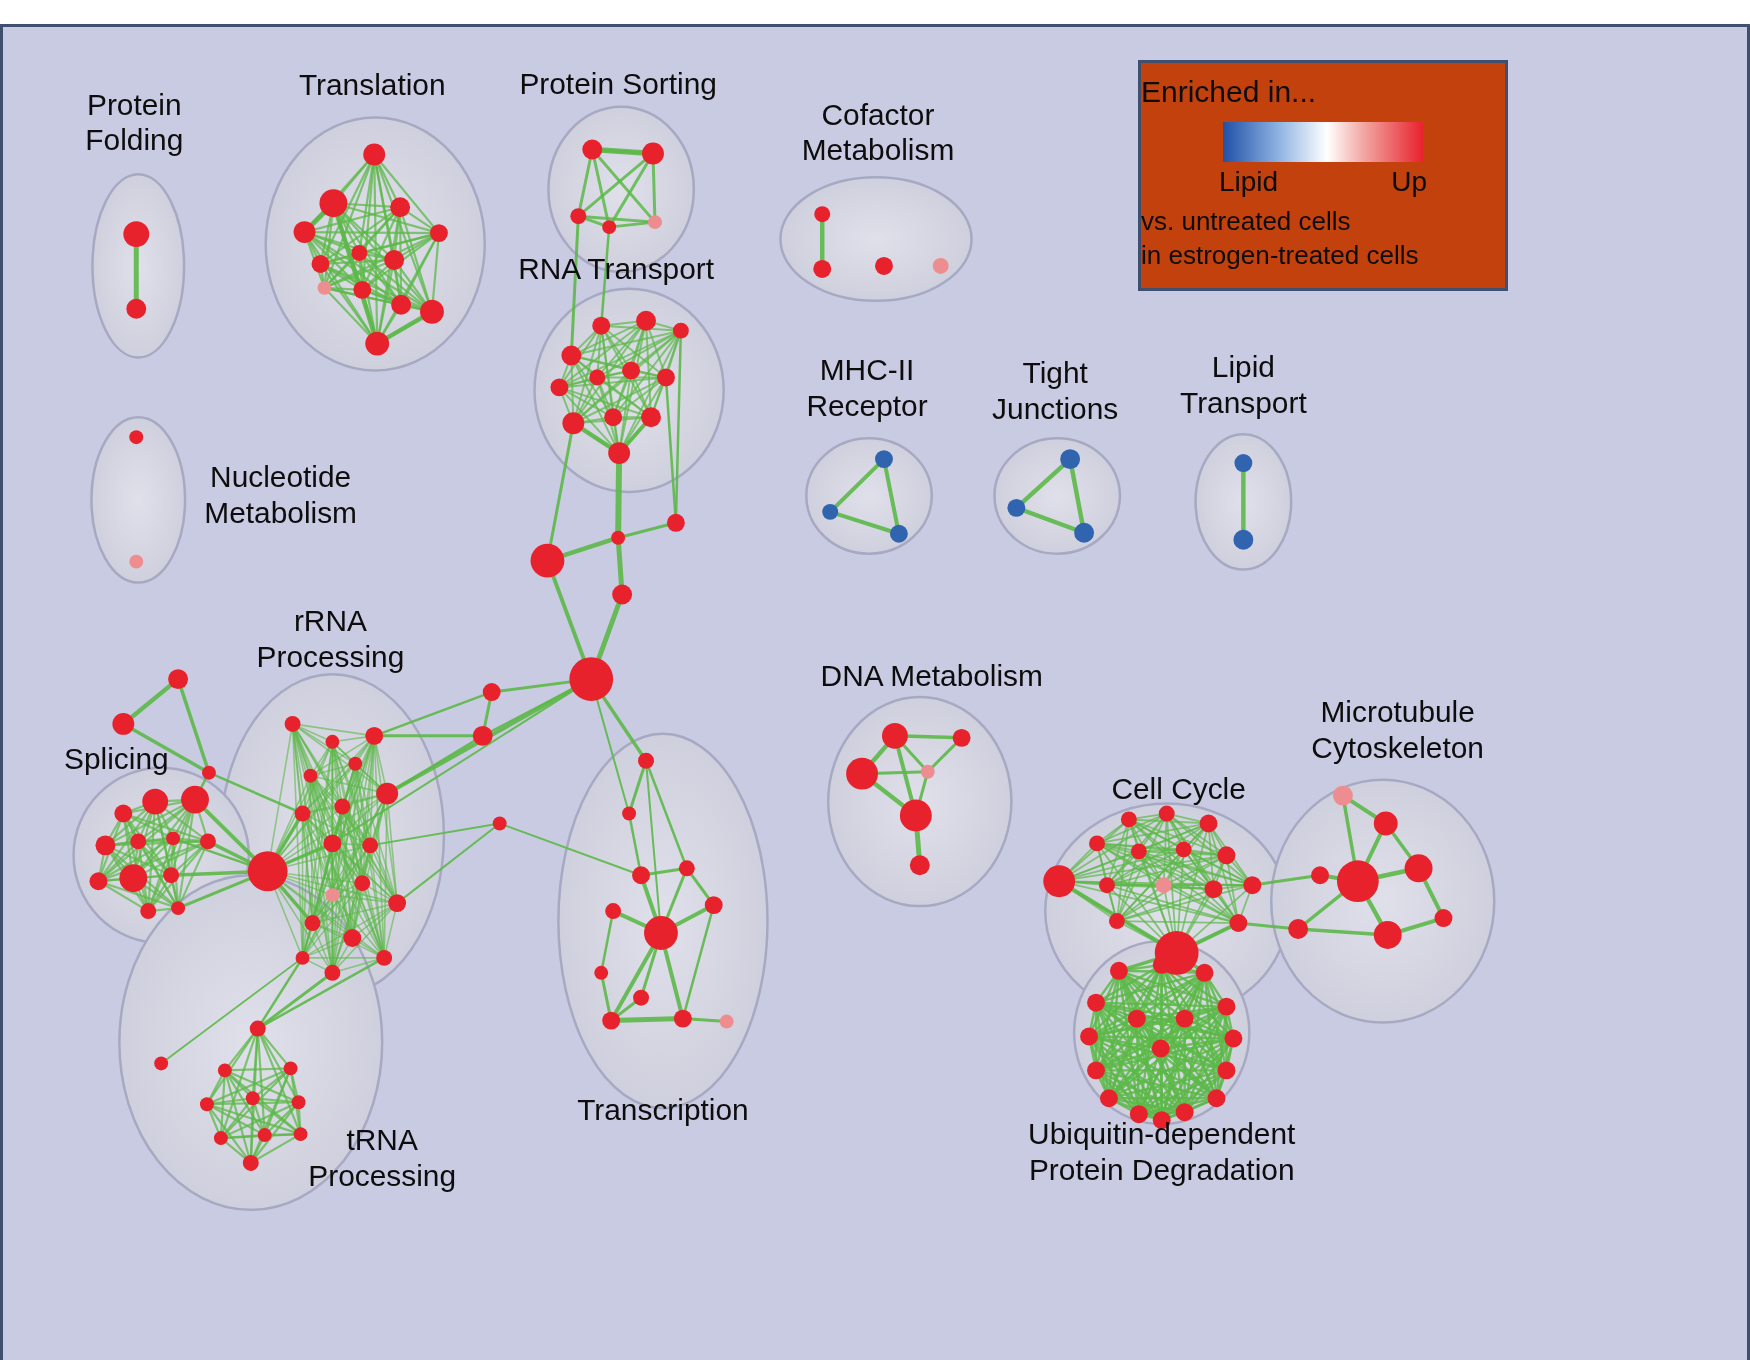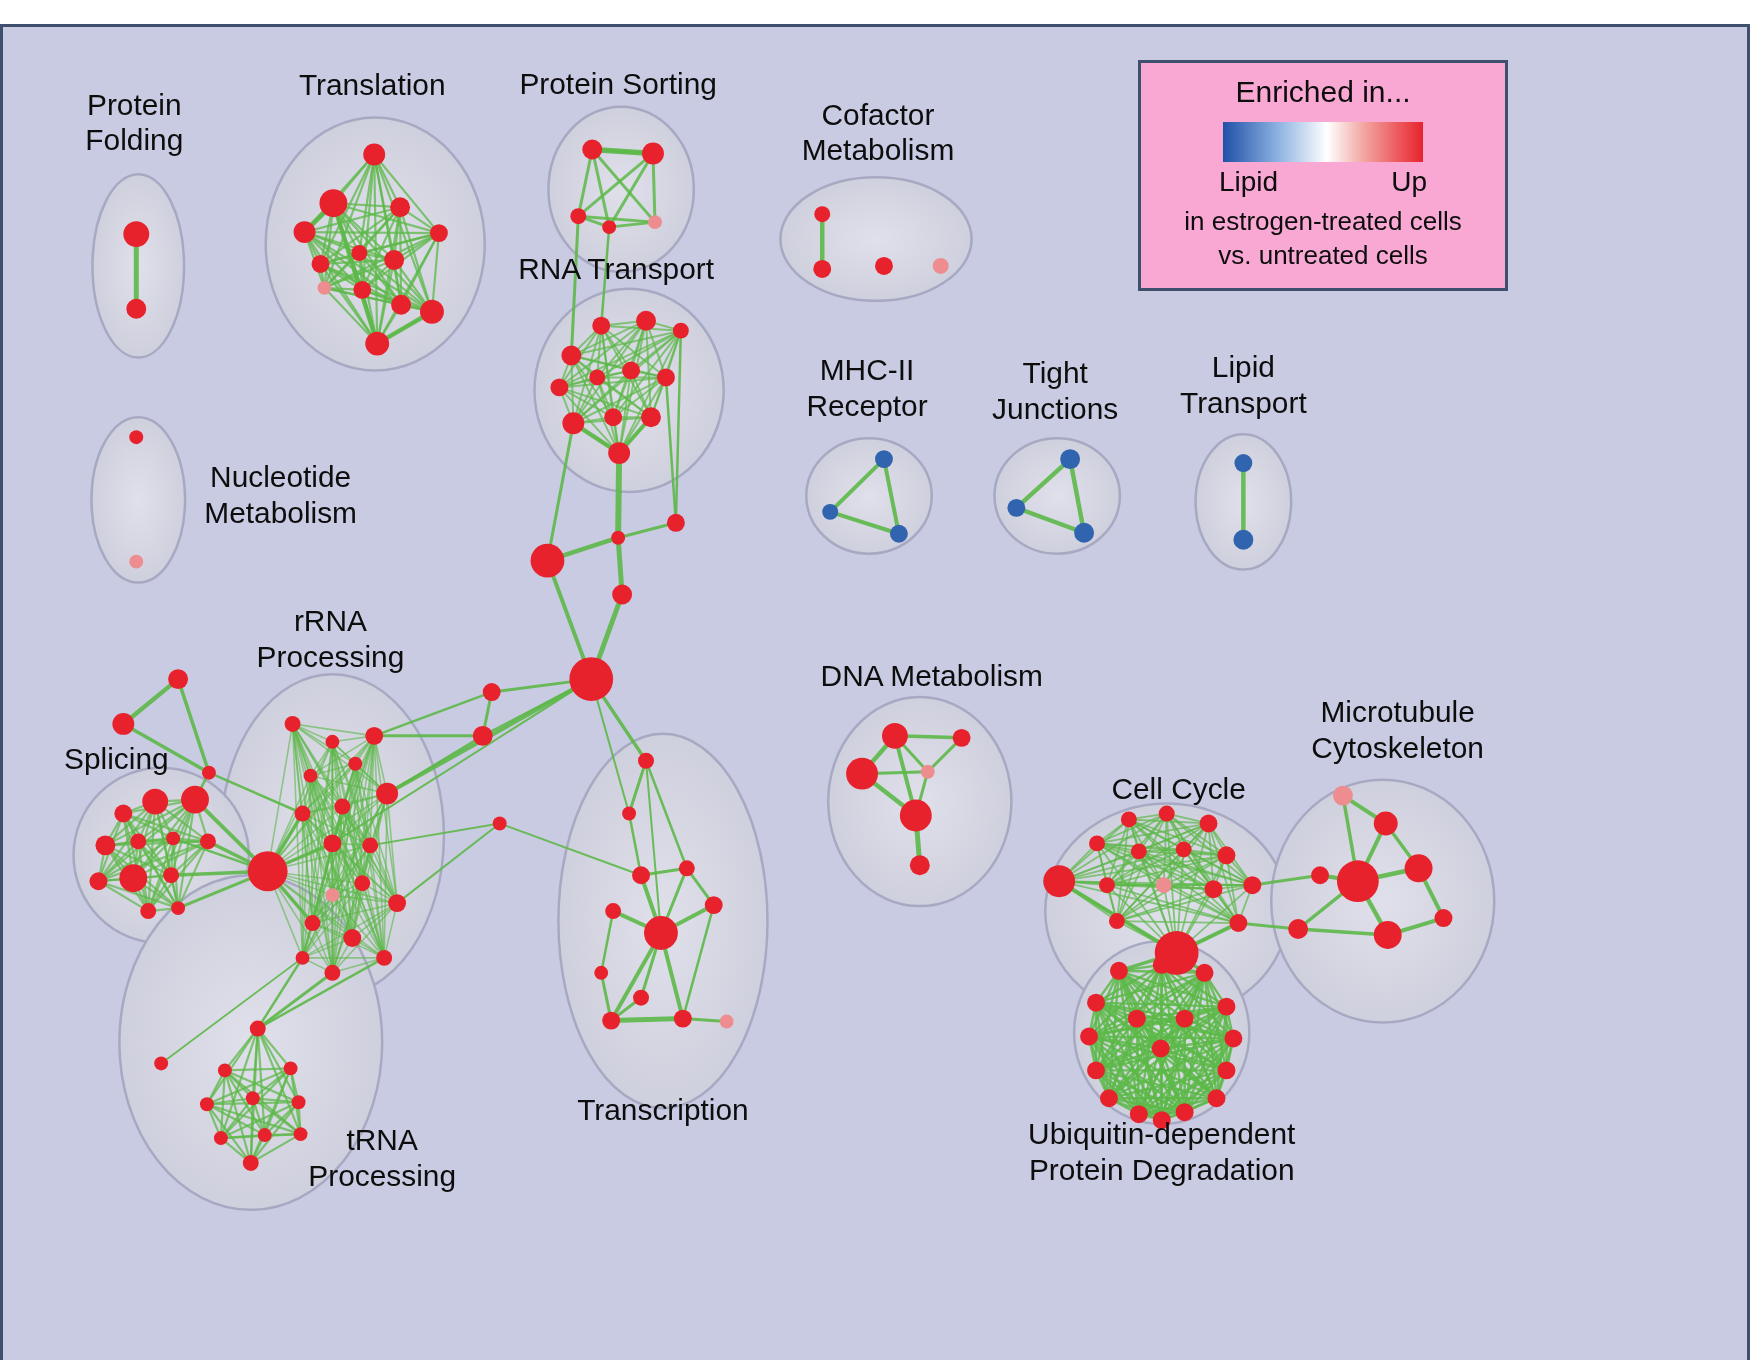--- a/index.html
+++ b/index.html
@@ -1,19 +1,19 @@
 <!DOCTYPE html>
 <html><head>
 <meta charset="utf-8">
 <style>
   html,body{margin:0;padding:0;background:#ffffff;}
   #figure{position:relative;width:1750px;height:1360px;box-sizing:border-box;border:3px solid #3e506e;overflow:hidden;font-family:"Liberation Sans",sans-serif;margin-top:24px;}
   #network{position:absolute;left:0;top:0;width:1744px;height:1354px;display:block;}
   #network text{font-family:"Liberation Sans",sans-serif;}
-  .legend{position:absolute;left:1135px;top:33px;width:370px;height:231px;box-sizing:border-box;border:3px solid #3e506e;background:#f9a8d4;text-align:center;color:#0d0d0d;}
+  .legend{position:absolute;left:1135px;top:33px;width:370px;height:231px;box-sizing:border-box;border:3px solid #3e506e;background:#c2410c;text-align:left;color:#0d0d0d;}
   .legend-title{font-size:30px;margin-top:12px;}
   .legend-bar{width:200px;height:40px;margin:13px auto 4px auto;}
   .legend-scale{width:208px;margin:0 auto;display:flex;justify-content:space-between;font-size:28px;}
   .legend-line{font-size:26px;line-height:34px;}
   .legend-desc{margin-top:6px;}
 </style>
 </head>
 <body>
 
 <div id="figure" style="background: rgb(201, 203, 226); border-color: rgb(62, 80, 110);">
@@ -1005,17 +1005,17 @@
     </svg>
 
   <div class="legend" style="border-color: rgb(62, 80, 110);">
     <div class="legend-title">Enriched in...</div>
     <div class="legend-bar" style="background: linear-gradient(to right, rgb(32, 80, 168) 0%, rgb(143, 180, 226) 28%, rgb(255, 255, 255) 52%, rgb(242, 168, 164) 70%, rgb(232, 34, 44) 100%);"></div>
     <div class="legend-scale">
       <span>Lipid</span>
       <span>Up</span>
     </div>
     <div class="legend-desc">
+      <div class="legend-line">vs. untreated cells</div>
       <div class="legend-line">in estrogen-treated cells</div>
-      <div class="legend-line">vs. untreated cells</div>
     </div>
   </div>
 </div>
 
 </body></html>

